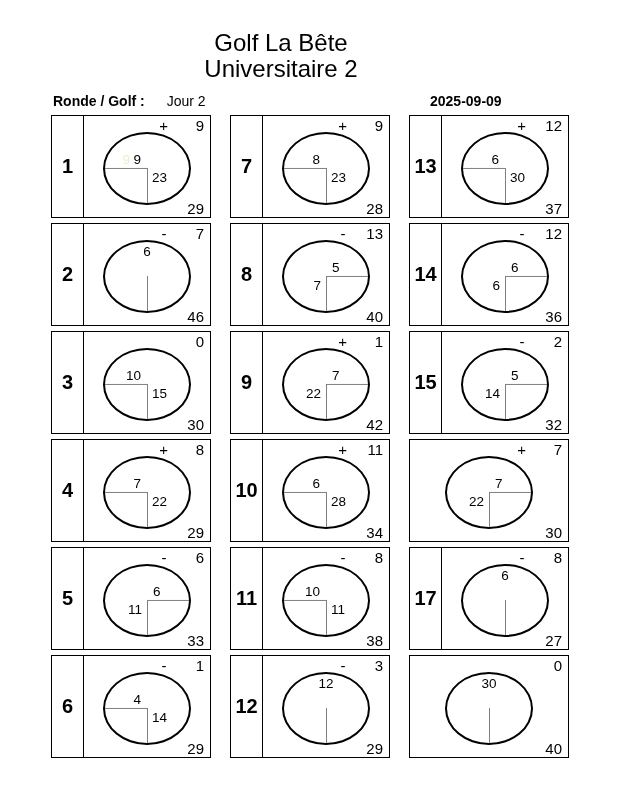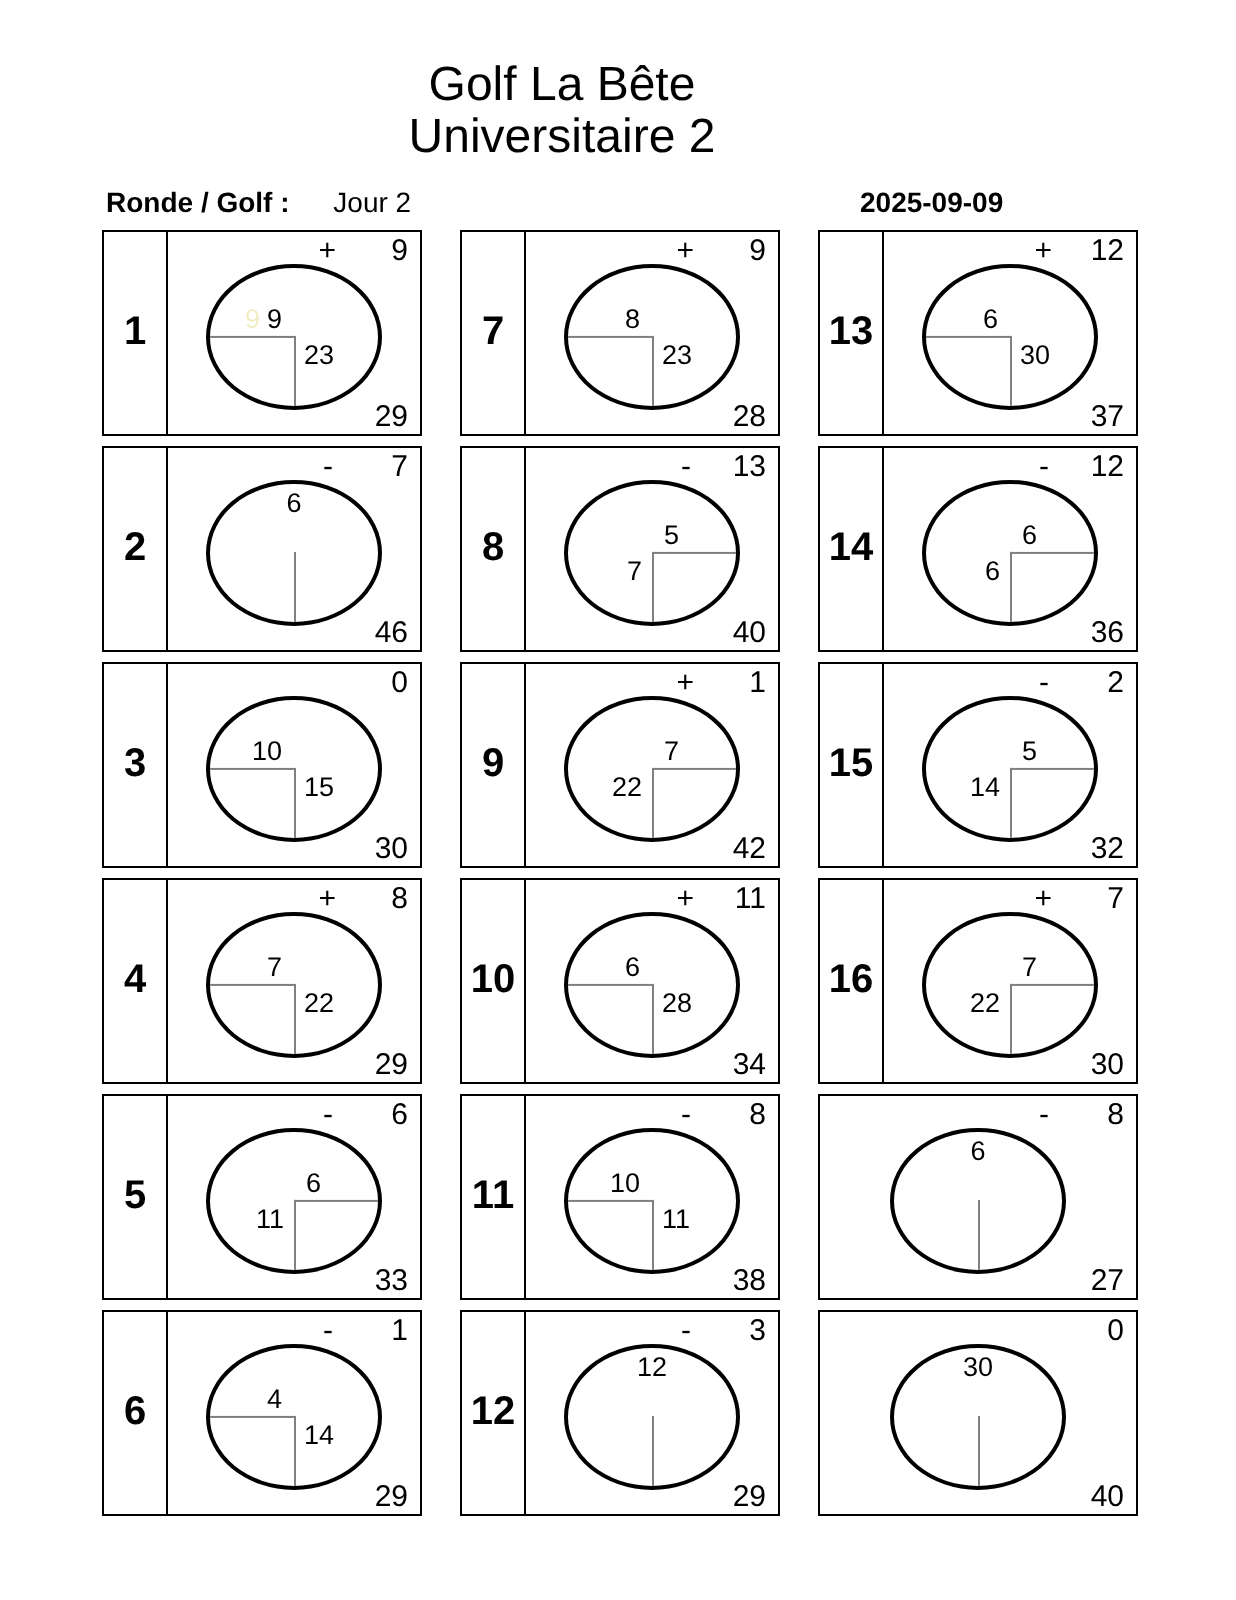--- a/index.html
+++ b/index.html
@@ -370,39 +370,39 @@
         <div class="h-line"></div>
         <div class="v-line"></div>
         <span class="label ghost"></span>
         <span class="label pin-a">5</span>
         <span class="label pin-b">14</span>
       </div>
       <div class="bottom-line">32</div>
     </div>
   </div>
     <div class="hole-box">
-    <div class="hole-num-cell">
-      <span>16</span>
-    </div>
     <div class="green-cell">
       <div class="top-line">
         <span class="sign">+</span>
         <span class="top-value">7</span>
       </div>
       <div class="green pin-right">
         <div class="h-line"></div>
         <div class="v-line"></div>
         <span class="label ghost"></span>
         <span class="label pin-a">7</span>
         <span class="label pin-b">22</span>
       </div>
       <div class="bottom-line">30</div>
     </div>
   </div>
     <div class="hole-box">
+    <div class="hole-num-cell">
+      <span>17</span>
+    </div>
     <div class="green-cell">
       <div class="top-line">
         <span class="sign">-</span>
         <span class="top-value">8</span>
       </div>
       <div class="green pin-center">
 
         <div class="v-line"></div>
         <span class="label ghost"></span>
         <span class="label pin-a">6</span>

